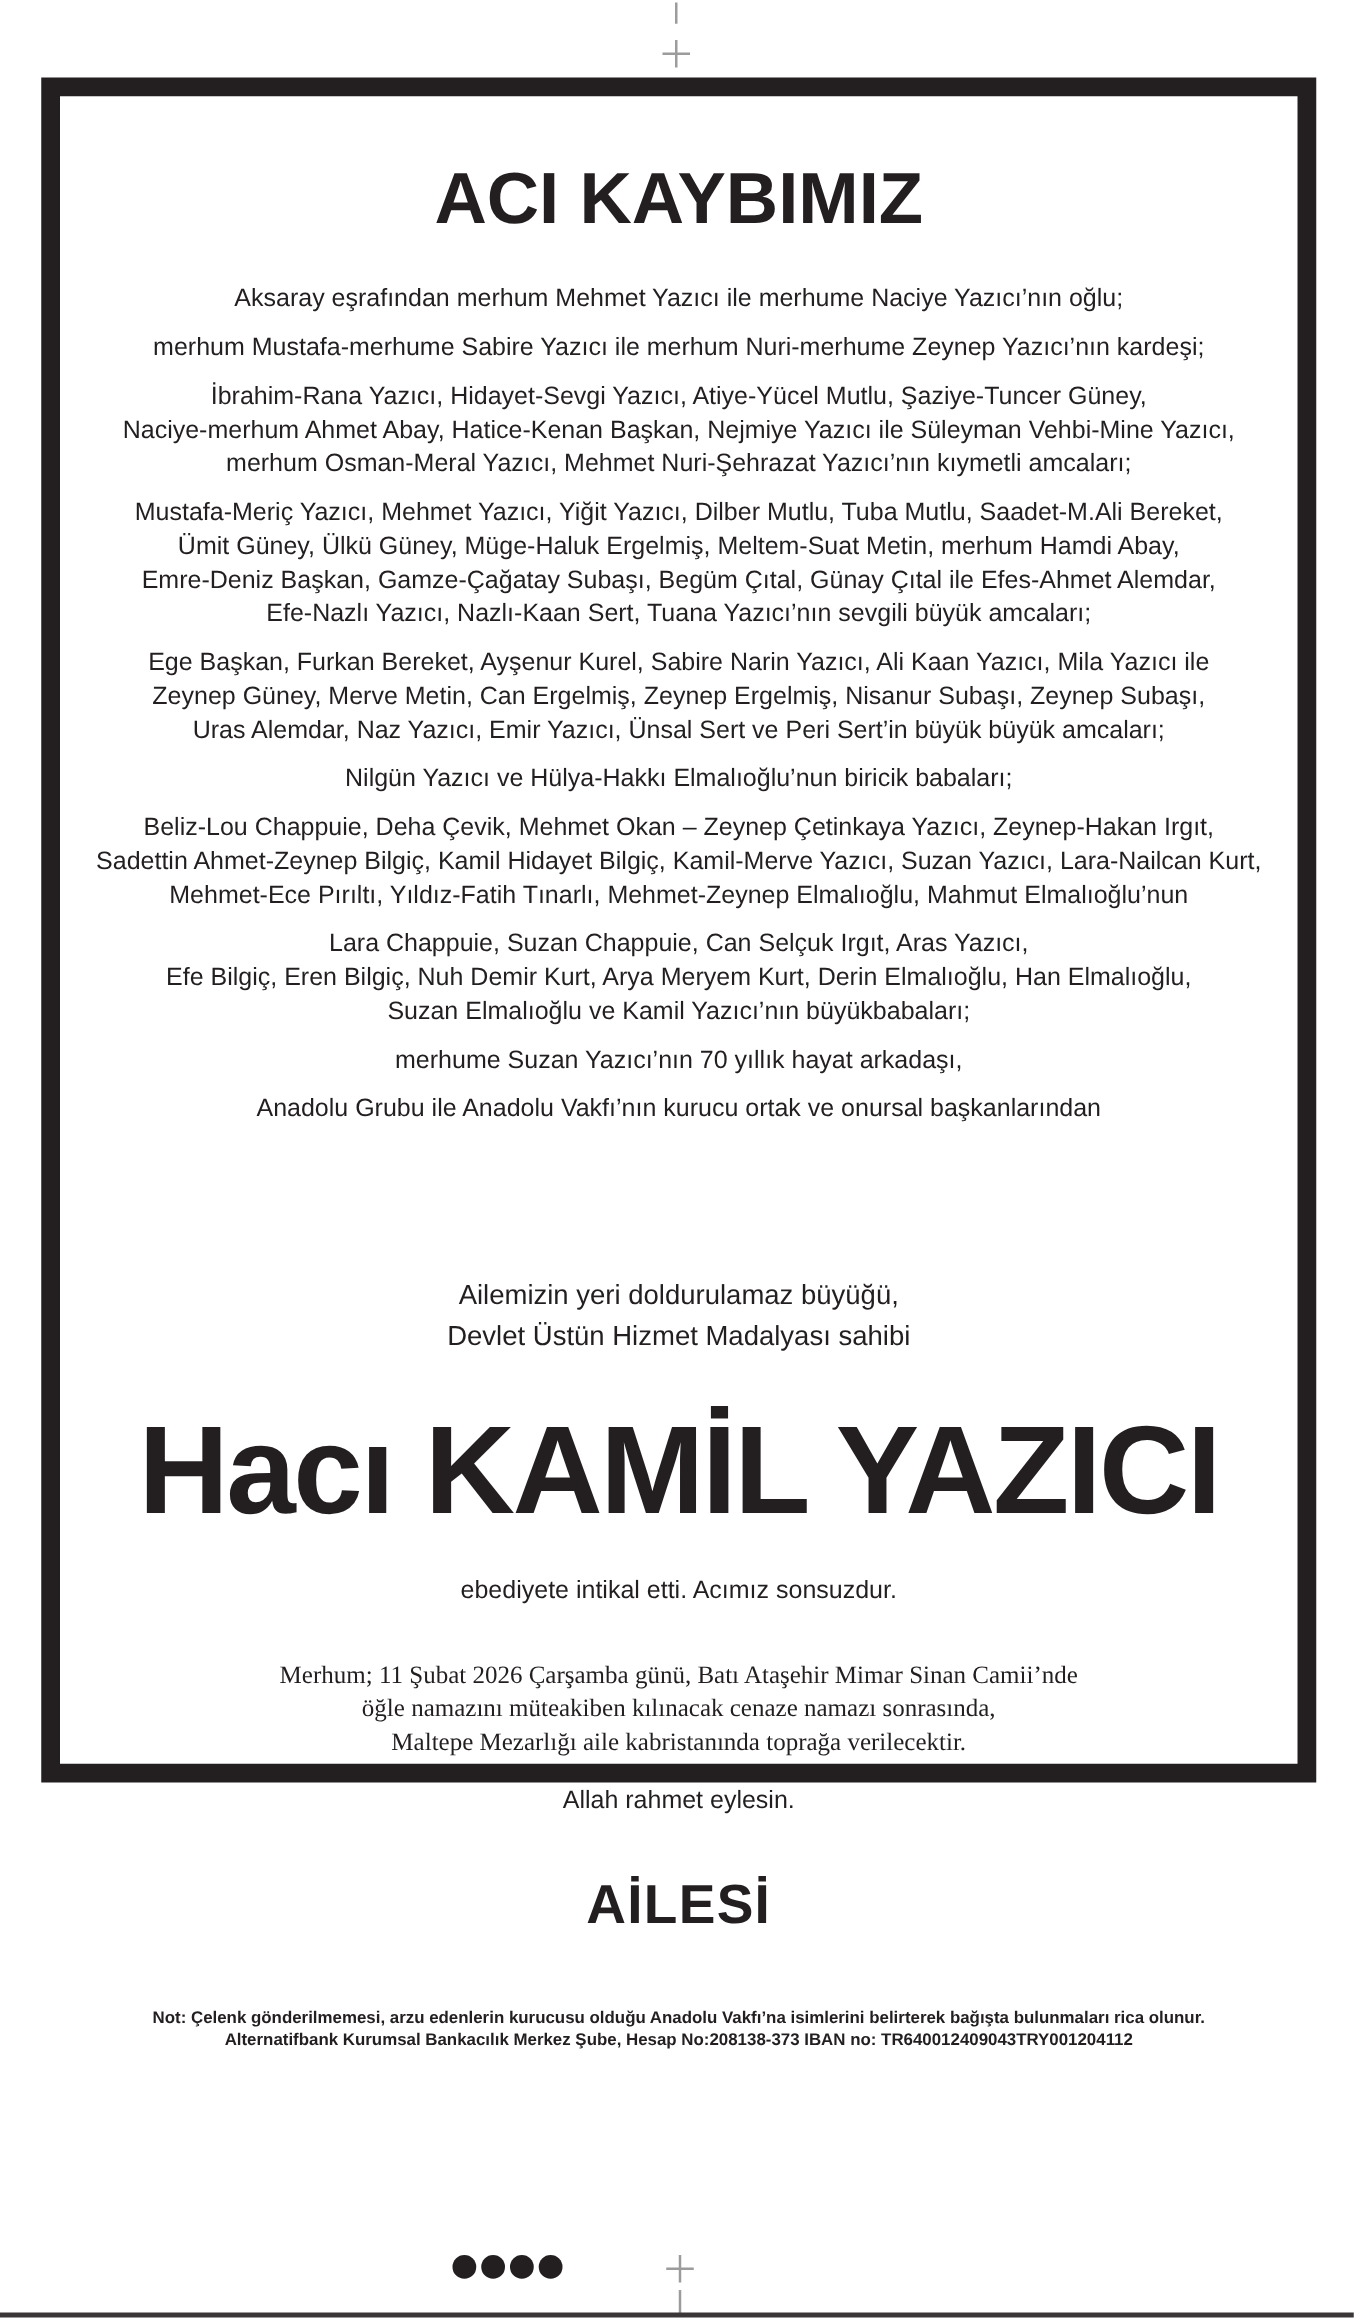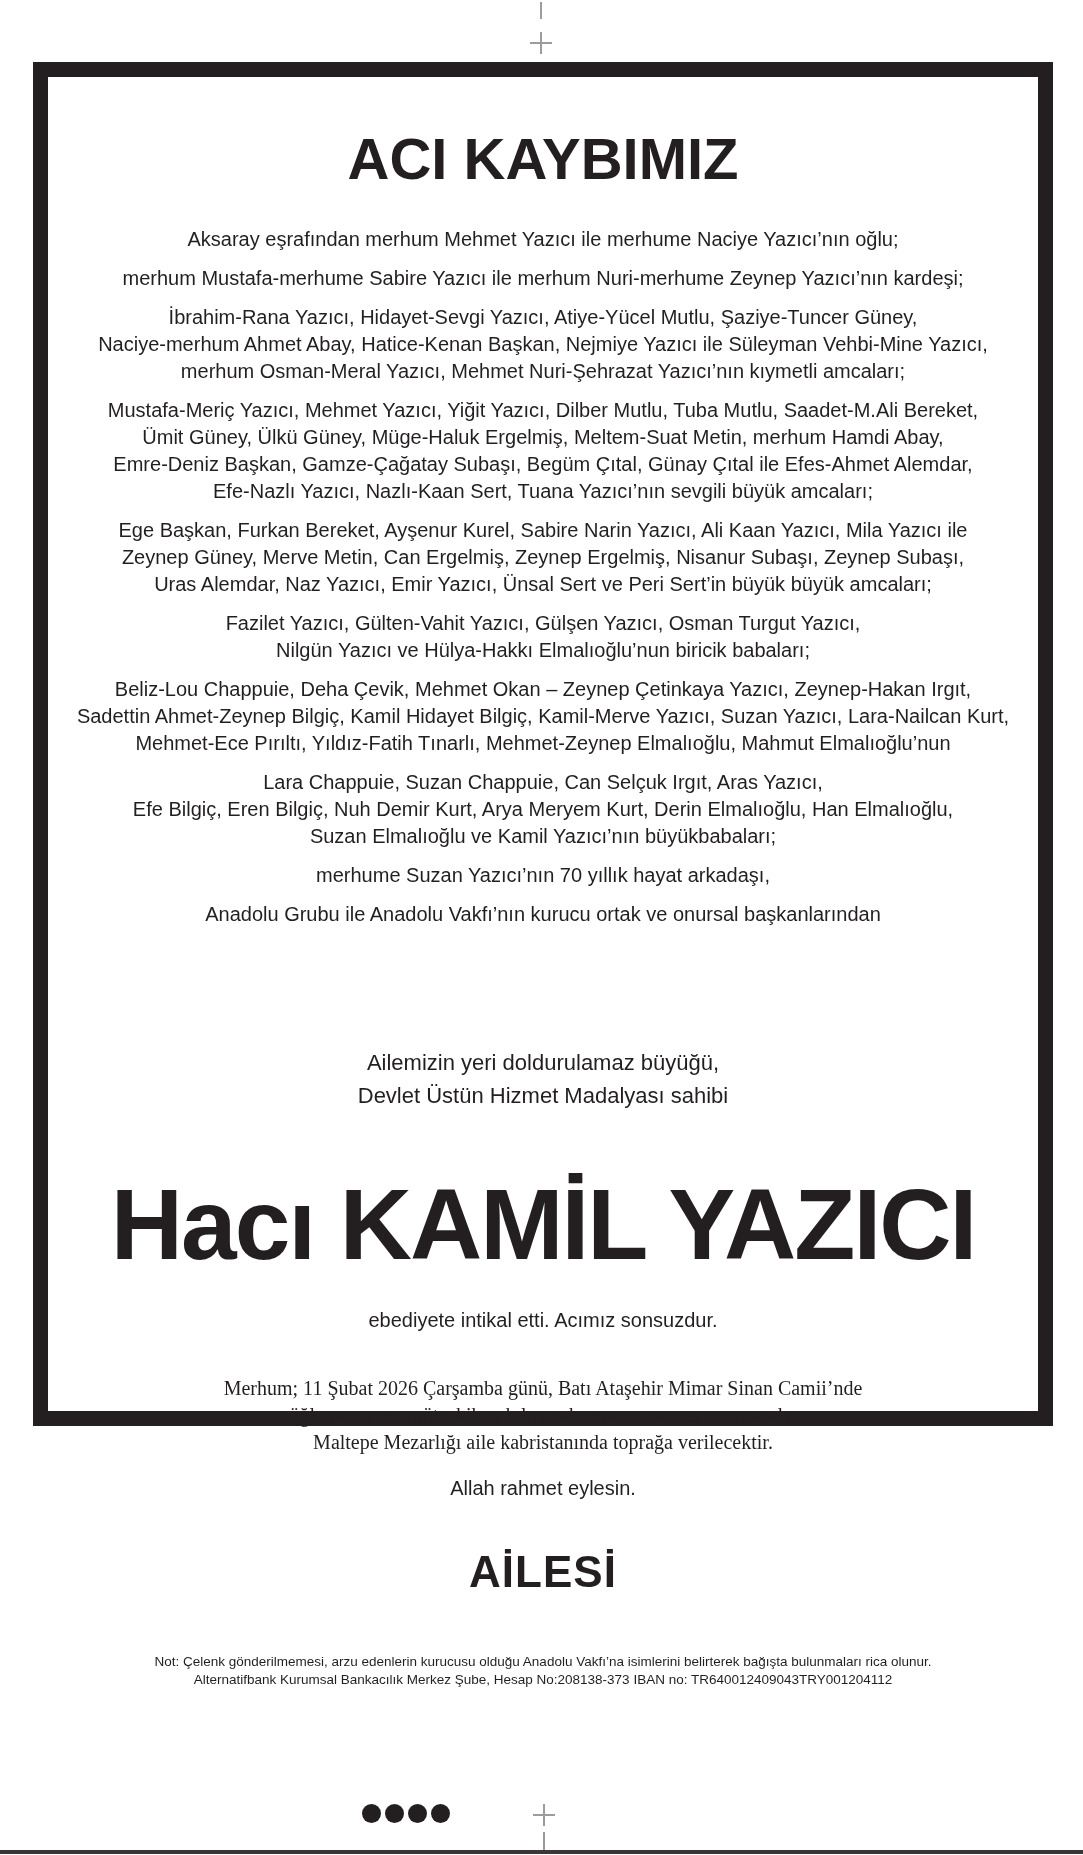--- a/index.html
+++ b/index.html
@@ -89,21 +89,21 @@
     white-space: nowrap;
   }
 
   .tribute { margin-top: 118px; }
   .tribute .line {
     font-size: 22px;
     line-height: 33px;
   }
 
   .deceased-name {
-    margin-top: 60px;
+    margin-top: 39px;
     font-size: 100px;
     line-height: 105px;
     font-weight: bold;
     letter-spacing: -2px;
     white-space: nowrap;
   }
 
   .passing {
     margin-top: 30px;
     font-size: 20px;
@@ -124,21 +124,21 @@
   }
 
   .signature {
     margin-top: 46px;
     font-size: 44px;
     line-height: 48px;
     font-weight: bold;
     letter-spacing: 1px;
   }
 
-  .note { margin-top: 57px; }
+  .note { margin-top: 57px; font-weight: bold; }
   .note .line {
     font-size: 13.5px;
     line-height: 18px;
     white-space: nowrap;
   }
 
   
   .dots {
     position: absolute;
     left: 362px;
@@ -181,21 +181,20 @@
         <div class="line">Ümit Güney, Ülkü Güney, Müge-Haluk Ergelmiş, Meltem-Suat Metin, merhum Hamdi Abay,</div>
         <div class="line">Emre-Deniz Başkan, Gamze-Çağatay Subaşı, Begüm Çıtal, Günay Çıtal ile Efes-Ahmet Alemdar,</div>
         <div class="line">Efe-Nazlı Yazıcı, Nazlı-Kaan Sert, Tuana Yazıcı’nın sevgili büyük amcaları;</div>
       </div>
       <div class="para">
         <div class="line">Ege Başkan, Furkan Bereket, Ayşenur Kurel, Sabire Narin Yazıcı, Ali Kaan Yazıcı, Mila Yazıcı ile</div>
         <div class="line">Zeynep Güney, Merve Metin, Can Ergelmiş, Zeynep Ergelmiş, Nisanur Subaşı, Zeynep Subaşı,</div>
         <div class="line">Uras Alemdar, Naz Yazıcı, Emir Yazıcı, Ünsal Sert ve Peri Sert’in büyük büyük amcaları;</div>
       </div>
       <div class="para">
-        <div class="line">Fazilet Yazıcı, Gülten-Vahit Yazıcı, Gülşen Yazıcı, Osman Turgut Yazıcı,</div>
         <div class="line">Nilgün Yazıcı ve Hülya-Hakkı Elmalıoğlu’nun biricik babaları;</div>
       </div>
       <div class="para">
         <div class="line">Beliz-Lou Chappuie, Deha Çevik, Mehmet Okan – Zeynep Çetinkaya Yazıcı, Zeynep-Hakan Irgıt,</div>
         <div class="line">Sadettin Ahmet-Zeynep Bilgiç, Kamil Hidayet Bilgiç, Kamil-Merve Yazıcı, Suzan Yazıcı, Lara-Nailcan Kurt,</div>
         <div class="line">Mehmet-Ece Pırıltı, Yıldız-Fatih Tınarlı, Mehmet-Zeynep Elmalıoğlu, Mahmut Elmalıoğlu’nun</div>
       </div>
       <div class="para">
         <div class="line">Lara Chappuie, Suzan Chappuie, Can Selçuk Irgıt, Aras Yazıcı,</div>
         <div class="line">Efe Bilgiç, Eren Bilgiç, Nuh Demir Kurt, Arya Meryem Kurt, Derin Elmalıoğlu, Han Elmalıoğlu,</div>

